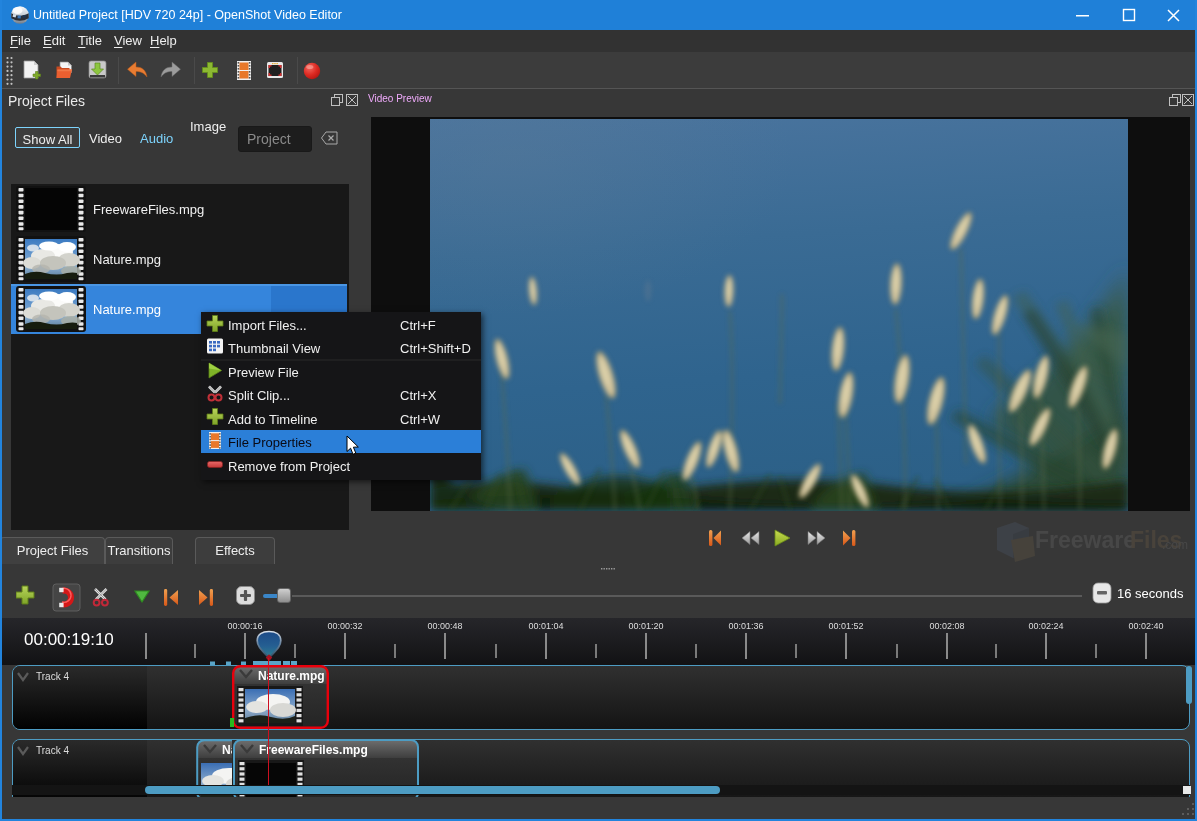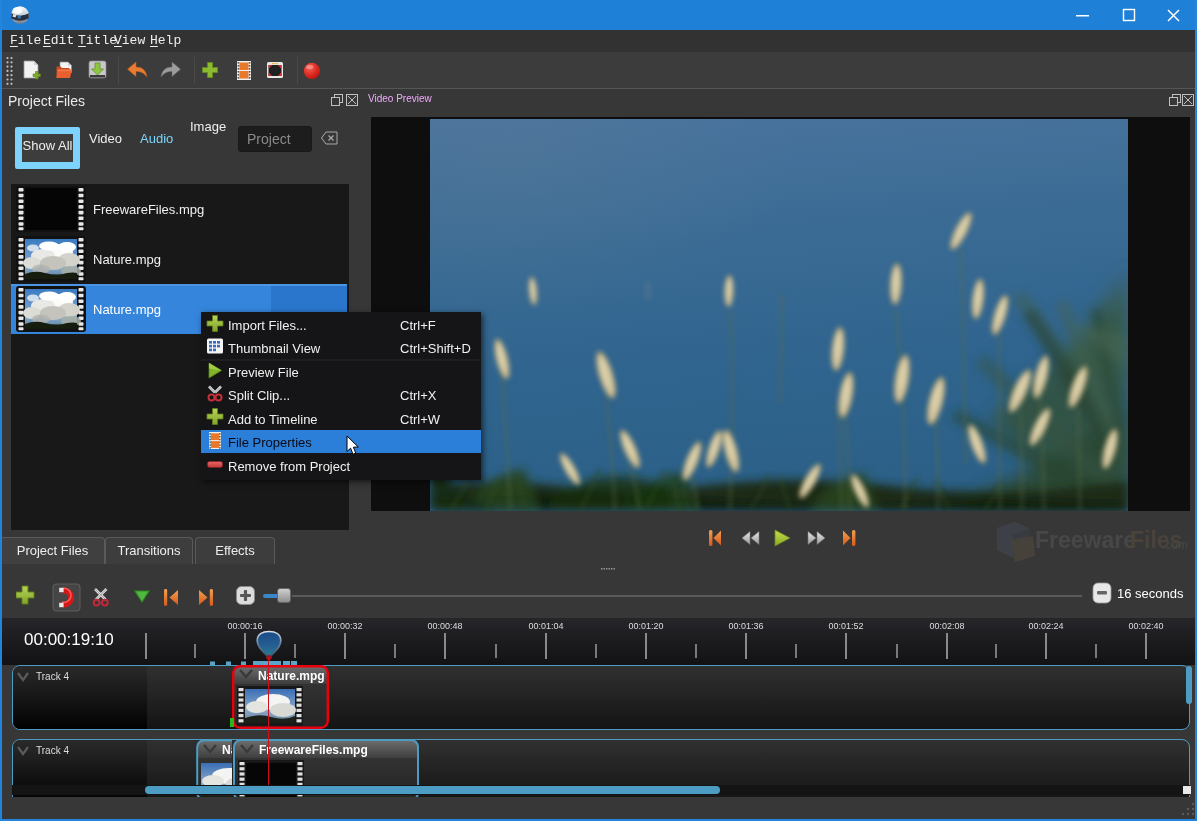--- a/index.html
+++ b/index.html
@@ -5,21 +5,21 @@
 * { margin:0; padding:0; box-sizing:border-box; }
 html,body { width:1197px; height:821px; overflow:hidden; background:#373737; }
 body { font-family:"Liberation Sans", sans-serif; -webkit-font-smoothing:antialiased; }
 #win { position:absolute; top:0; left:0; width:1197px; height:821px; background:#373737; border-left:2px solid #2284dd; border-right:2px solid #2284dd; border-bottom:2px solid #2284dd; overflow:hidden; }
 .abs { position:absolute; }
 
 #titlebar { position:absolute; left:0; top:0; width:1197px; height:30px; background:#1f80d8; color:#fff; }
 #titletext { position:absolute; left:31px; top:8px; font-size:12.5px; color:#fff; }
 .wbtn { position:absolute; top:0; width:44px; height:30px; color:#fff; }
 
-#menubar { position:absolute; left:0; top:30px; width:1193px; height:22px; background:#323232; color:#eee; font-size:13px;font-family:Liberation Mono, monospace; }
+#menubar { position:absolute; left:0; top:30px; width:1193px; height:22px; background:#323232; color:#eee; font-size:13px; }
 .mitem { position:absolute; top:3px; }
 .mitem u { text-decoration:underline; text-underline-offset:2px; }
 
 #toolbar { position:absolute; left:0; top:52px; width:1193px; height:37px; background:#3c3c3c; border-bottom:1px solid #555; }
 .tsep { position:absolute; top:5px; width:1px; height:27px; background:#2c2c2c; border-right:1px solid #4a4a4a; }
 
 #leftpanel { position:absolute; left:0; top:90px; width:356px; height:440px; background:#373737; }
 #paneltitle1 { position:absolute; left:6px; top:3px; font-size:14px; color:#eaeaea; }
 #filelist { position:absolute; left:9px; top:94px; width:338px; height:346px; background:#181818; }
 #rightpanel { position:absolute; left:363px; top:90px; width:832px; height:485px; }
@@ -54,20 +54,21 @@
             <stop offset="1" stop-color="#707a86"></stop>
       </linearGradient>
         </defs>
       <circle cx="10" cy="10" r="8.8" fill="url(#ball2)"></circle>
       <ellipse cx="7.5" cy="5.5" rx="5" ry="3.4" fill="#ffffff" opacity="0.85"></ellipse>
       <path d="M1.3 8.2 Q10 13.5 18.7 8.2 L18.7 13.2 Q10 18.5 1.3 13.2 Z" fill="#2a2e36"></path>
       <rect x="2.8" y="9.4" width="3.2" height="2.8" fill="#d4dde8" transform="rotate(14 4.4 10.8)"></rect>
       <rect x="7.6" y="10.6" width="3.2" height="2.8" fill="#3a76b8" transform="rotate(5 9.2 12)"></rect>
       <rect x="12.6" y="10" width="3.2" height="2.8" fill="#1e3450" transform="rotate(-10 14.2 11.4)"></rect>
     </svg>
+    <div id="titletext">Untitled Project [HDV 720 24p] - OpenShot Video Editor</div>
     <svg class="wbtn" style="left:1061px" width="44" height="30">
         <rect x="13" y="15" width="13" height="1.5" fill="#fff"></rect>
       </svg>
     <svg class="wbtn" style="left:1105px" width="44" height="30">
         <rect x="16.5" y="9.5" width="11" height="11" fill="none" stroke="#fff" stroke-width="1.4"></rect>
       </svg>
     <svg class="wbtn" style="left:1149px" width="44" height="30">
         <path d="M17 10 L28 21 M28 10 L17 21" stroke="#fff" stroke-width="1.5"></path>
       </svg>
   </div>
@@ -180,21 +181,21 @@
           <rect x="3.5" y="0.5" width="8" height="8"></rect>
           <rect x="0.5" y="3.5" width="8" height="8" fill="#373737"></rect>
         </g>
       </svg>
     <svg class="abs" style="left:344px;top:4px" width="12" height="12" viewBox="0 0 12 12">
         <g fill="none" stroke="#c0c0c0" stroke-width="1">
           <rect x="0.5" y="0.5" width="11" height="11"></rect>
           <path d="M2 2 L10 10 M10 2 L2 10"></path>
         </g>
       </svg>
-    <div class="abs" style="left:13px;top:37px;width:65px;height:42px;border:7px solid #7dd3fc;border-radius:2px;background:#3d3d3d;color:#eee;font-size:13px;text-align:center;padding-top:4px">Show All</div>
+    <div class="abs" style="left:13px;top:37px;width:65px;height:21px;border:1px solid #7dd3fc;border-radius:2px;background:#3d3d3d;color:#eee;font-size:13px;text-align:center;padding-top:4px">Show All</div>
     <div class="abs" style="left:87px;top:41px;color:#eee;font-size:13px">Video</div>
     <div class="abs" style="left:138px;top:41px;color:#7dd3fc;font-size:13px">Audio</div>
     <div class="abs" style="left:188px;top:29px;color:#eee;font-size:13px">Image</div>
     <div class="abs" style="left:236px;top:36px;width:74px;height:26px;background:#1d1d1d;border:1px solid #191919;border-radius:3px;color:#8a8a8a;font-size:14px;padding:4px 0 0 8px">Project</div>
     <svg class="abs" style="left:319px;top:41px" width="17" height="14" viewBox="0 0 17 14">
         <path d="M5 1 L16 1 L16 13 L5 13 L0.5 7 Z" fill="none" stroke="#aaa" stroke-width="1"></path>
         <path d="M7.5 4.5 L12.5 9.5 M12.5 4.5 L7.5 9.5" stroke="#aaa" stroke-width="1.2"></path>
       </svg>
 
     <div id="filelist">
@@ -461,21 +462,21 @@
           <rect x="2.5" y="1" width="1.4" height="1.5"></rect>
           <rect x="5" y="1" width="1.4" height="1.5"></rect>
           <rect x="7.5" y="1" width="1.4" height="1.5"></rect>
           <rect x="10" y="1" width="1.4" height="1.5"></rect>
           <rect x="12.5" y="1" width="1.4" height="1.5"></rect>
         </g>
     </svg>
   </div>
 
   <div class="tab" style="left:-2px;width:105px;background:#404040">Project Files</div>
-  <div class="tab" style="left:103px;width:88px">Transitions</div>
+  <div class="tab" style="left:103px;width:68px">Transitions</div>
   <div class="tab" style="left:193px;width:80px">Effects</div>
 
   <div id="timeline">
 
     <svg class="abs" style="left:14px;top:13px" width="210" height="30" viewBox="0 0 210 30">
       <defs>
         <linearGradient id="gplus2" x1="0" y1="0" x2="0" y2="1">
             <stop offset="0" stop-color="#b8d45a"></stop>
             <stop offset="1" stop-color="#7fa428"></stop>
           </linearGradient>

